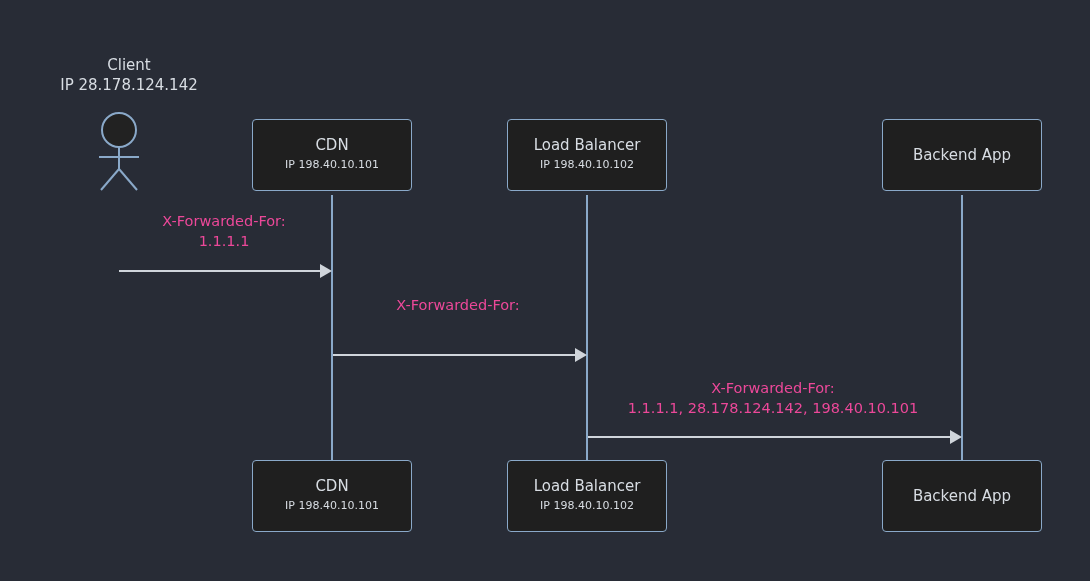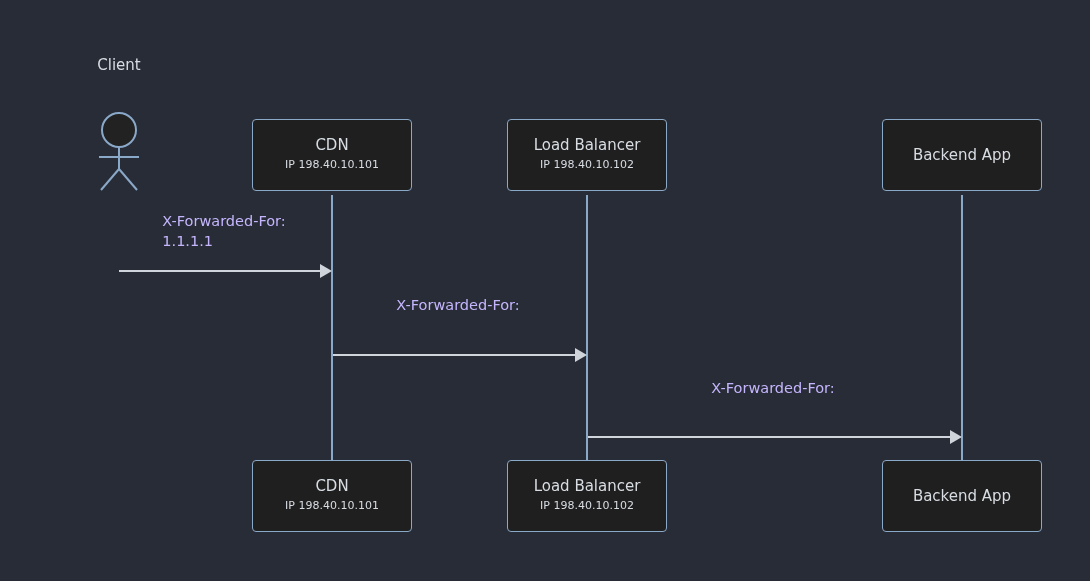--- a/index.html
+++ b/index.html
@@ -67,39 +67,40 @@
   .msg-arrow {
     position: absolute;
     width: 0;
     height: 0;
     border-top: 7px solid transparent;
     border-bottom: 7px solid transparent;
     border-left: 12px solid #d0d5db;
   }
   .msg-label {
     position: absolute;
-    color: #c4b5fd;
+    color: #ec4899;
     font-size: 14.5px;
     line-height: 20px;
-    text-align: left;
+    text-align: center;
     white-space: nowrap;
     transform: translateX(-50%);
   }
 </style>
 </head>
 <body>
 
 <div id="canvas">
 
   <div class="lifeline" style="left:331px; top:195px; height:265px;"></div>
   <div class="lifeline" style="left:586px; top:195px; height:265px;"></div>
   <div class="lifeline" style="left:961px; top:195px; height:265px;"></div>
 
-  <div class="actor-label" style="left:119px; top:55px;">
+  <div class="actor-label" style="left:129px; top:55px;">
     <div>Client</div>
+    <div>IP 28.178.124.142</div>
   </div>
 
   <div class="actor-figure" style="left:85px; top:112px; width:70px; height:82px;">
     <svg width="70" height="82" viewBox="0 0 70 82" xmlns="http://www.w3.org/2000/svg">
       <circle cx="34" cy="18" r="17" fill="#222222" stroke="#8aa9c9" stroke-width="2"></circle>
       <line x1="34" y1="35" x2="34" y2="57" stroke="#8aa9c9" stroke-width="2"></line>
       <line x1="14" y1="45" x2="54" y2="45" stroke="#8aa9c9" stroke-width="2"></line>
       <line x1="34" y1="57" x2="16" y2="78" stroke="#8aa9c9" stroke-width="2"></line>
       <line x1="34" y1="57" x2="52" y2="78" stroke="#8aa9c9" stroke-width="2"></line>
     </svg>
@@ -127,20 +128,21 @@
   <div class="msg-arrow" style="left:320px; top:264px;"></div>
 
   <div class="msg-label" style="left:458px; top:295px;">
     <div>X-Forwarded-For:</div>
   </div>
   <div class="msg-line" style="left:333px; top:354px; width:242px;"></div>
   <div class="msg-arrow" style="left:575px; top:348px;"></div>
 
   <div class="msg-label" style="left:773px; top:378px;">
     <div>X-Forwarded-For:</div>
+    <div>1.1.1.1, 28.178.124.142, 198.40.10.101</div>
   </div>
   <div class="msg-line" style="left:588px; top:436px; width:362px;"></div>
   <div class="msg-arrow" style="left:950px; top:430px;"></div>
 
   <div class="participant" style="left:252px; top:460px; width:160px; height:72px;">
     <div>CDN</div>
     <div class="p-sub">IP 198.40.10.101</div>
   </div>
 
   <div class="participant" style="left:507px; top:460px; width:160px; height:72px;">

